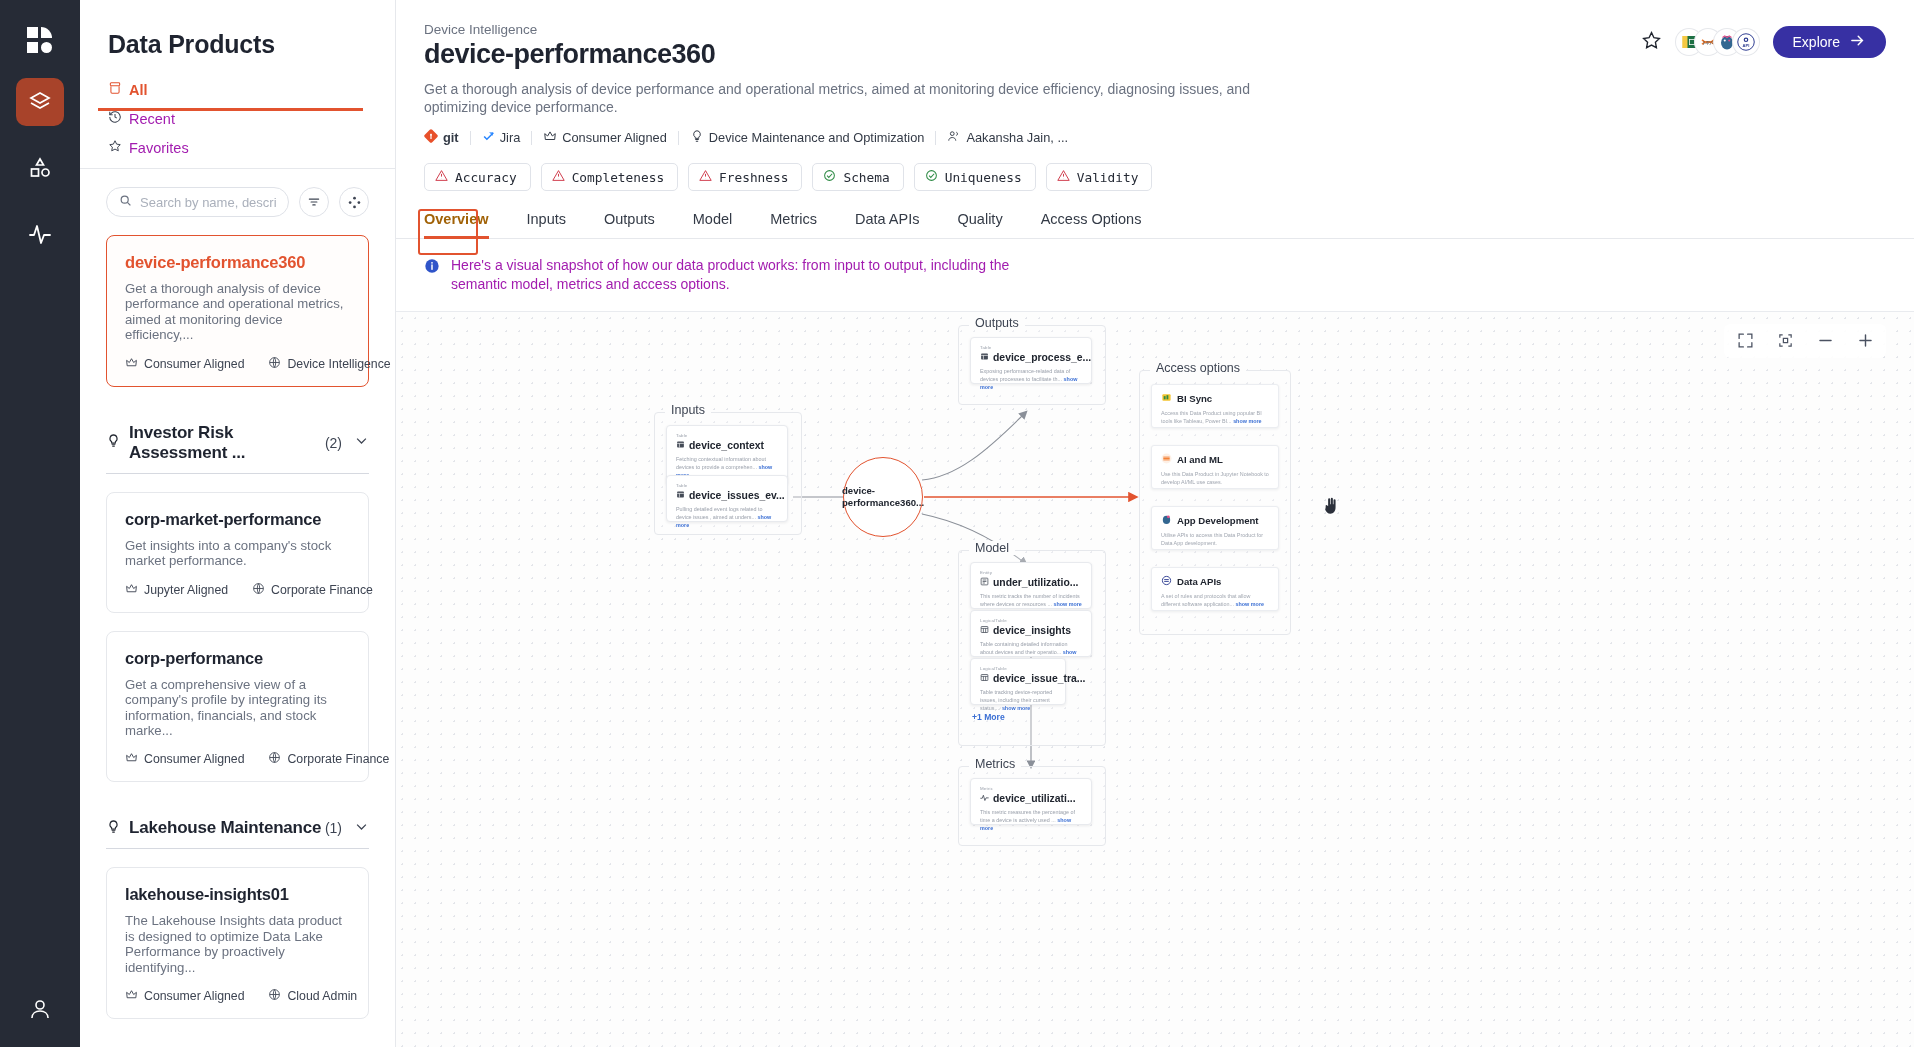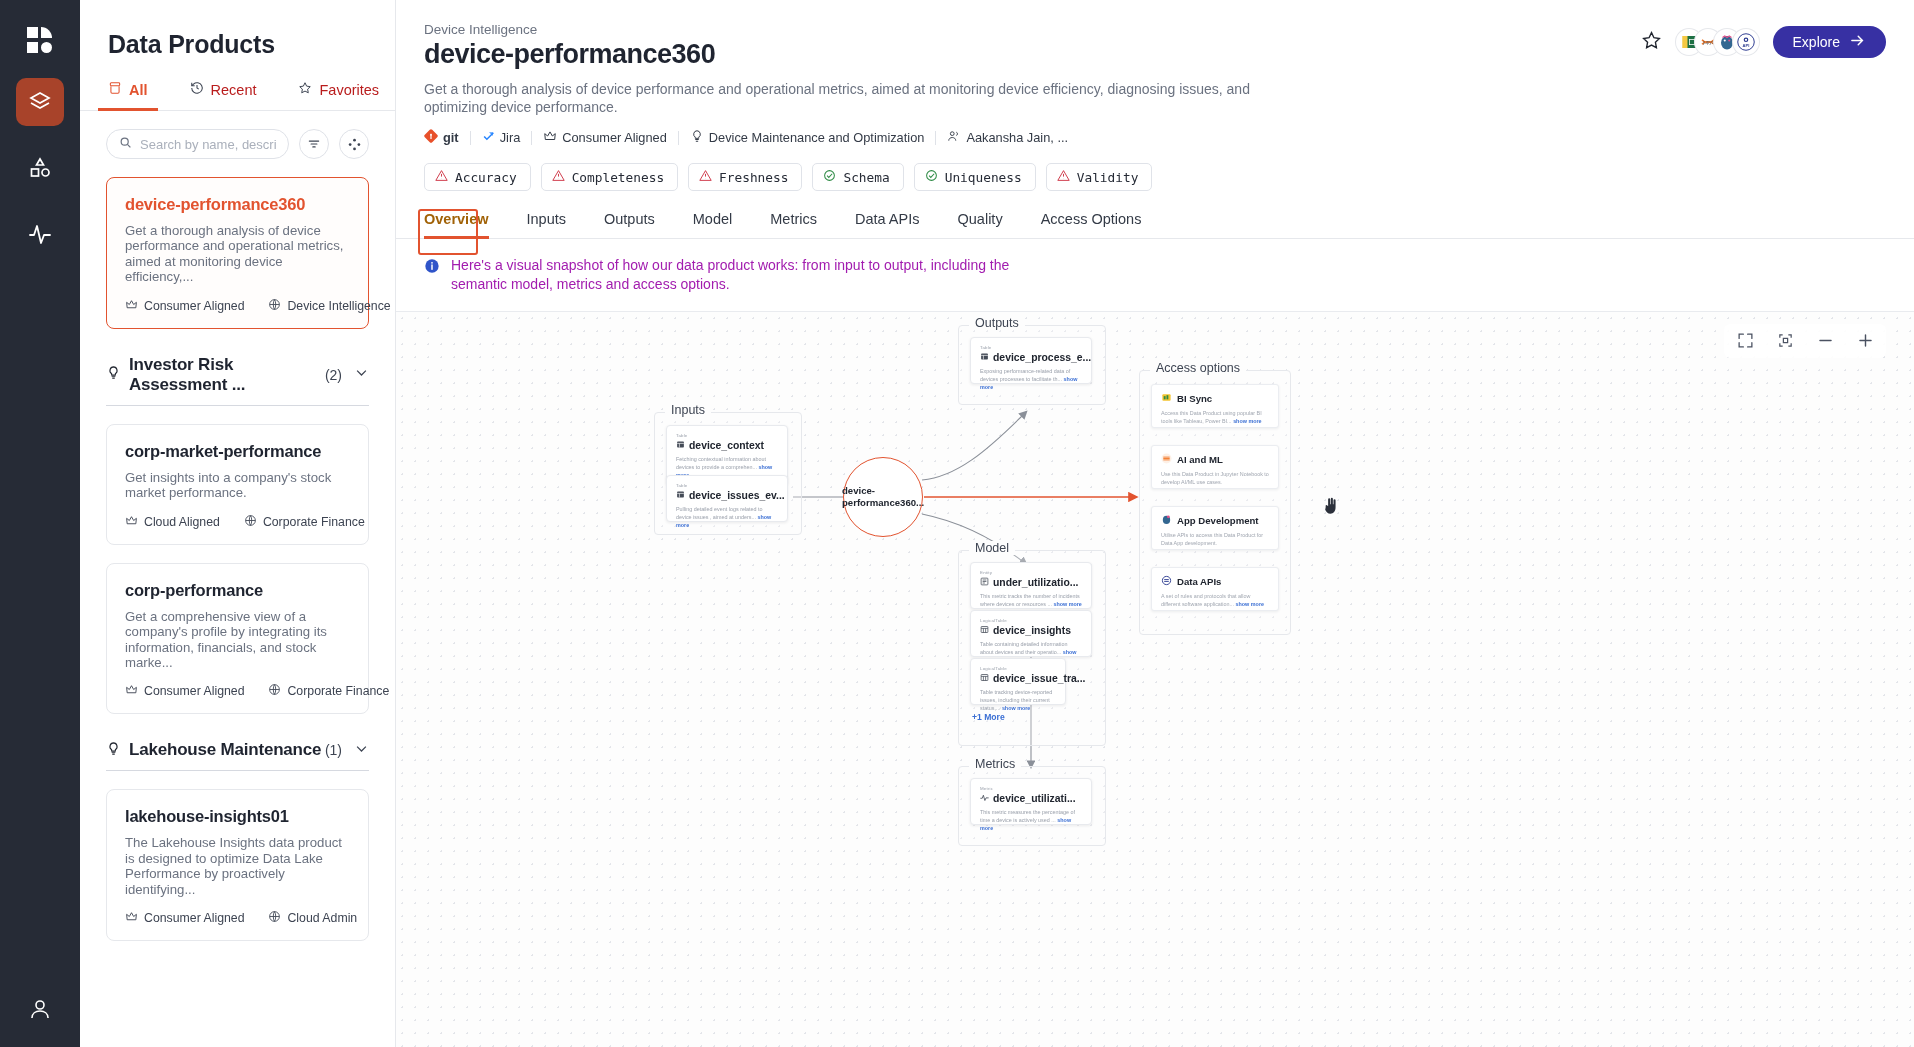--- a/index.html
+++ b/index.html
@@ -27,23 +27,23 @@
   .rail-btn.active { background: #a8432a; }
   .rail-user { position: absolute; bottom: 14px; width: 48px; height: 48px;
     display:flex; align-items:center; justify-content:center; cursor:pointer; }
 
   
   .sidebar {
     width: 316px; flex: 0 0 316px; border-right: 1px solid #e6e8ec;
     background: #fff; padding: 0 0 0 0; overflow: hidden; position: relative;
   }
   .sb-title { font-size: 25px; font-weight: 700; padding: 30px 0 0 28px; letter-spacing: -0.2px;}
-  .sb-tabs { display: flex; gap: 0; padding: 22px 0 0 28px; border-bottom: 1px solid #e6e8ec; margin-right: 0;}
+  .sb-tabs { display: flex; gap: 0; padding: 22px 0 0 28px; border-bottom: 1px solid #e6e8ec; margin-right: 0; flex-direction: column;}
   .sb-tab {
-    display: flex; align-items: center; gap: 7px; font-size: 14.5px; color: #b91c1c;
+    display: flex; align-items: center; gap: 7px; font-size: 14.5px; color: #a21caf;
     padding: 0 0 12px 0; margin-right: 42px; cursor: pointer; position: relative; white-space: nowrap;
   }
   .sb-tab.active { color: #e2532f; font-weight: 600; }
   .sb-tab.active:after {
     content:""; position: absolute; left: -10px; right: -10px; bottom: -1px; height: 3px; background: #e2532f;
   }
   .sb-search-row { display: flex; align-items: center; gap: 10px; padding: 18px 26px 0 26px; }
   .search-box {
     flex: 1; height: 30px; border: 1px solid #dfe2e8; border-radius: 18px;
     display: flex; align-items: center; gap: 8px; padding: 0 12px; background: #fff;
@@ -62,21 +62,21 @@
     padding: 17px 18px 14px 18px; background: #fff; cursor: pointer;
   }
   .dp-card.selected { border: 1px solid #e2532f; background: #fffdfc; }
   .dp-name { font-size: 16.5px; font-weight: 700; color: #1f2430; margin-bottom: 9px; letter-spacing:-0.2px;}
   .dp-card.selected .dp-name { color: #e2532f; }
   .dp-desc { font-size: 13.2px; line-height: 1.17; color: #6b7280; margin-bottom: 13px; }
   .dp-meta { display: flex; align-items: center; gap: 6px; font-size: 12.3px; color: #3d4452; }
   .dp-meta .sep { width: 1px; height: 13px; background: #dfe2e8; margin: 0 6px; }
   .dp-meta span.lbl { white-space: nowrap; }
   .group-hdr {
-    display: flex; align-items: center; margin: 26px 26px 0 26px;
+    display: flex; align-items: center; margin: 36px 26px 0 26px;
     padding-bottom: 10px; border-bottom: 1px solid #d6d9e0; cursor: pointer;
   }
   .group-hdr .gname { font-size: 17px; font-weight: 700; margin-left: 8px; flex: 1; letter-spacing:-0.2px;}
   .group-hdr .gcount { font-size: 14px; color: #3d4452; margin-right: 12px; }
 
   
   .main { flex: 1; display: flex; flex-direction: column; min-width: 0; background: #fff; }
   .main-head { padding: 22px 32px 0 28px; position: relative; }
   .breadcrumb { font-size: 13.5px; color: #6b7280; }
   .prod-title { font-size: 27px; font-weight: 700; margin-top: 2px; letter-spacing: -0.5px; }
@@ -299,21 +299,21 @@
 
     <div class="dp-card">
       <div class="dp-name">corp-market-performance</div>
       <div class="dp-desc">Get insights into a company's stock market performance.</div>
       <div class="dp-meta">
         <span>
           <svg width="13" height="13" viewBox="0 0 24 24" fill="none" stroke="#3d4452" stroke-width="1.7">
               <path d="M4 18h16M4 18l-1-10 5 4 4-7 4 7 5-4-1 10"></path>
             </svg>
         </span>
-        <span class="lbl">Cloud Aligned</span>
+        <span class="lbl">Jupyter Aligned</span>
         <span class="sep"></span>
         <span>
           <svg width="13" height="13" viewBox="0 0 24 24" fill="none" stroke="#3d4452" stroke-width="1.6">
               <circle cx="12" cy="12" r="9"></circle>
               <path d="M3 12h18M12 3c3 3.5 3 14 0 18M12 3c-3 3.5-3 14 0 18"></path>
             </svg>
         </span>
         <span class="lbl">Corporate Finance</span>
       </div>
     </div>

